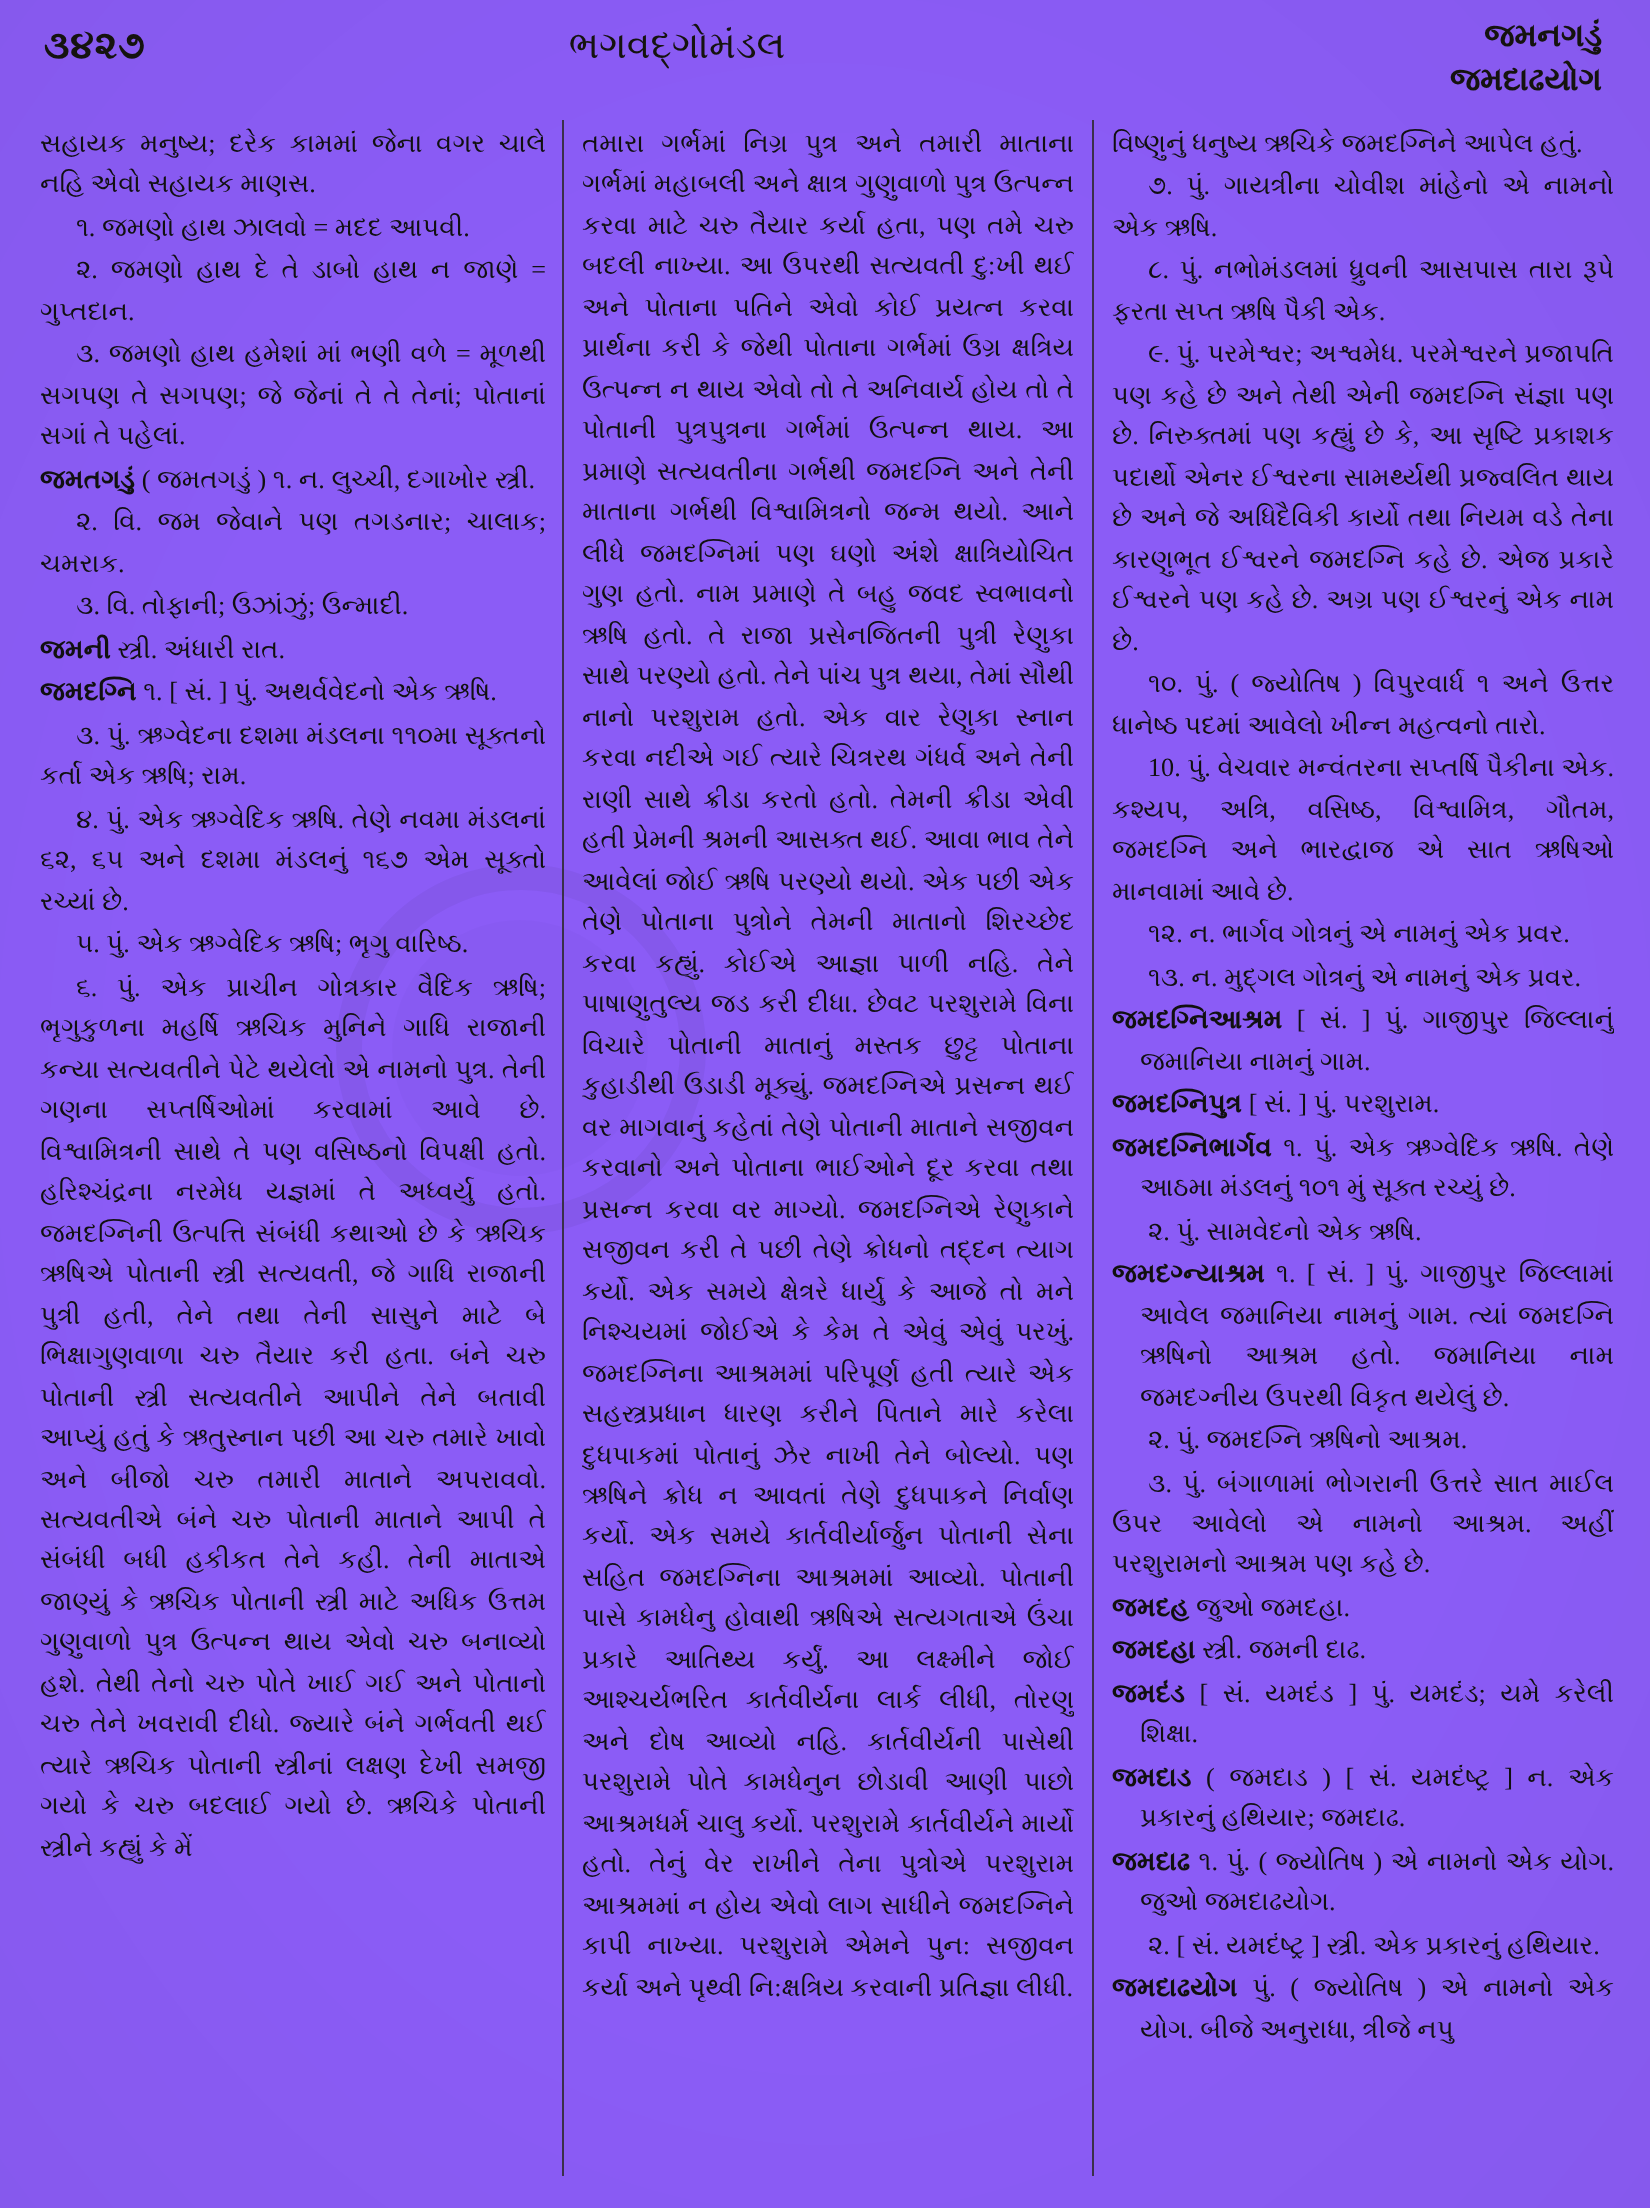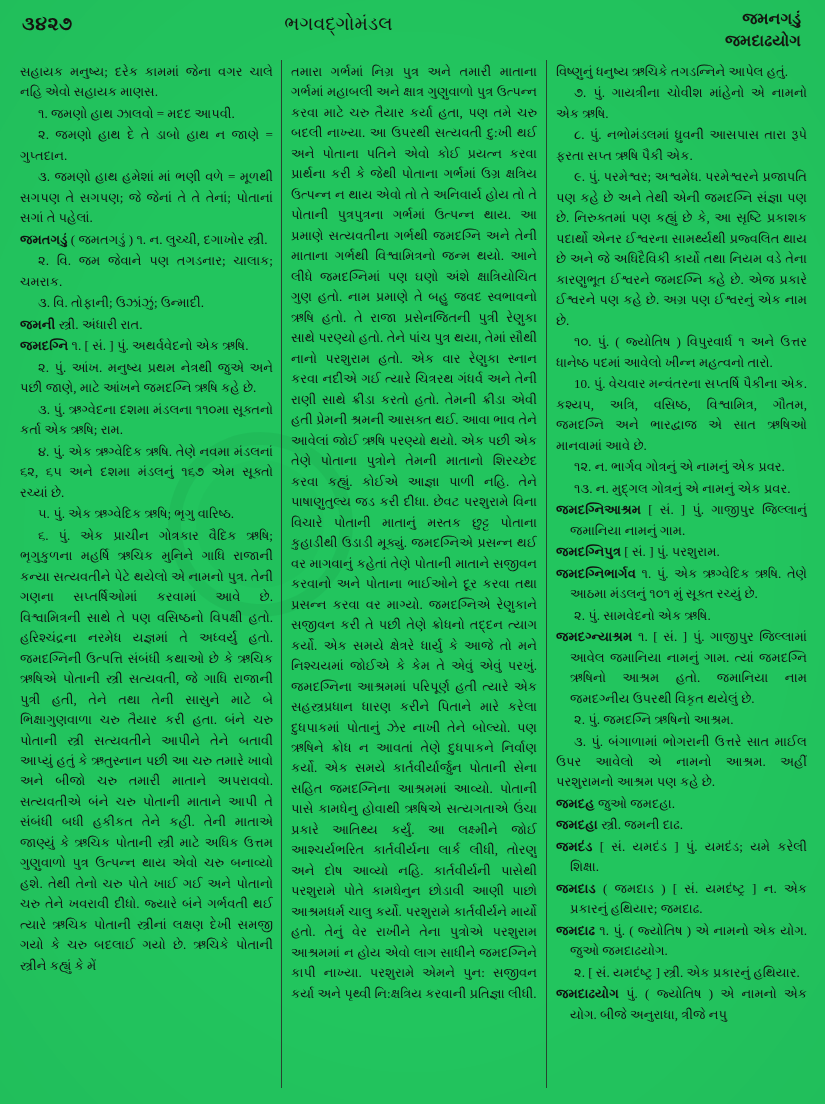--- a/index.html
+++ b/index.html
@@ -7,21 +7,21 @@
     padding: 0;
     background: #ffffff;
   }
   body {
     font-family: "Liberation Serif", "DejaVu Serif", serif;
   }
   #page {
     position: relative;
     width: 825px;
     height: 1104px;
-    background: #22c55e;
+    background: #8b5cf6;
     overflow: hidden;
     box-sizing: border-box;
   }
   
   #page::after {
     content: "";
     position: absolute;
     inset: 0;
     pointer-events: none;
     background:
@@ -170,31 +170,30 @@
     <div class="col col-1" id="col1">
         <p class="para">સહાયક મનુષ્ય; દરેક કામમાં જેના વગર ચાલે નહિ એવો સહાયક માણસ.</p>
         <p class="para indent">૧. જમણો હાથ ઝાલવો = મદદ આપવી.</p>
         <p class="para indent">૨. જમણો હાથ દે તે ડાબો હાથ ન જાણે = ગુપ્તદાન.</p>
         <p class="para indent">૩. જમણો હાથ હમેશાં માં ભણી વળે = મૂળથી સગપણ તે સગપણ; જે જેનાં તે તે તેનાં; પોતાનાં સગાં તે પહેલાં.</p>
         <p class="para hang"><span class="hw">જમતગડું</span><span> ( જમતગડું ) ૧. ન. લુચ્ચી, દગાખોર સ્ત્રી.</span></p>
         <p class="para indent">૨. વિ. જમ જેવાને પણ તગડનાર; ચાલાક; ચમરાક.</p>
         <p class="para indent">૩. વિ. તોફાની; ઉઝાંઝું; ઉન્માદી.</p>
         <p class="para hang"><span class="hw">જમની</span><span> સ્ત્રી. અંધારી રાત.</span></p>
         <p class="para hang"><span class="hw">જમદગ્નિ</span><span> ૧. [ સં. ] પું. અથર્વવેદનો એક ઋષિ.</span></p>
-        <p class="para indent">૨. પું. આંખ. મનુષ્ય પ્રથમ નેત્રથી જુએ અને પછી જાણે, માટે આંખને જમદગ્નિ ઋષિ કહે છે.</p>
         <p class="para indent">૩. પું. ઋગ્વેદના દશમા મંડલના ૧૧૦મા સૂક્તનો કર્તા એક ઋષિ; રામ.</p>
         <p class="para indent">૪. પું. એક ઋગ્વેદિક ઋષિ. તેણે નવમા મંડલનાં ૬૨, ૬૫ અને દશમા મંડલનું ૧૬૭ એમ સૂક્તો રચ્યાં છે.</p>
         <p class="para indent">૫. પું. એક ઋગ્વેદિક ઋષિ; ભૃગુ વારિષ્ઠ.</p>
         <p class="para indent">૬. પું. એક પ્રાચીન ગોત્રકાર વૈદિક ઋષિ; ભૃગુકુળના મહર્ષિ ઋચિક મુનિને ગાધિ રાજાની કન્યા સત્યવતીને પેટે થયેલો એ નામનો પુત્ર. તેની ગણના સપ્તર્ષિઓમાં કરવામાં આવે છે. વિશ્વામિત્રની સાથે તે પણ વસિષ્ઠનો વિપક્ષી હતો. હરિશ્ચંદ્રના નરમેધ યજ્ઞમાં તે અધ્વર્યુ હતો. જમદગ્નિની ઉત્પત્તિ સંબંધી કથાઓ છે કે ઋચિક ઋષિએ પોતાની સ્ત્રી સત્યવતી, જે ગાધિ રાજાની પુત્રી હતી, તેને તથા તેની સાસુને માટે બે ભિક્ષાગુણવાળા ચરુ તૈયાર કરી હતા. બંને ચરુ પોતાની સ્ત્રી સત્યવતીને આપીને તેને બતાવી આપ્યું હતું કે ઋતુસ્નાન પછી આ ચરુ તમારે ખાવો અને બીજો ચરુ તમારી માતાને અપરાવવો. સત્યવતીએ બંને ચરુ પોતાની માતાને આપી તે સંબંધી બધી હકીકત તેને કહી. તેની માતાએ જાણ્યું કે ઋચિક પોતાની સ્ત્રી માટે અધિક ઉત્તમ ગુણુવાળો પુત્ર ઉત્પન્ન થાય એવો ચરુ બનાવ્યો હશે. તેથી તેનો ચરુ પોતે ખાઈ ગઈ અને પોતાનો ચરુ તેને ખવરાવી દીધો. જ્યારે બંને ગર્ભવતી થઈ ત્યારે ઋચિક પોતાની સ્ત્રીનાં લક્ષણ દેખી સમજી ગયો કે ચરુ બદલાઈ ગયો છે. ઋચિકે પોતાની સ્ત્રીને કહ્યું કે મેં</p>
       </div>
     <div class="col col-2" id="col2">
         <p class="para">તમારા ગર્ભમાં નિગ્ર પુત્ર અને તમારી માતાના ગર્ભમાં મહાબલી અને ક્ષાત્ર ગુણુવાળો પુત્ર ઉત્પન્ન કરવા માટે ચરુ તૈયાર કર્યા હતા, પણ તમે ચરુ બદલી નાખ્યા. આ ઉપરથી સત્યવતી દુ:ખી થઈ અને પોતાના પતિને એવો કોઈ પ્રયત્ન કરવા પ્રાર્થના કરી કે જેથી પોતાના ગર્ભમાં ઉગ્ર ક્ષત્રિય ઉત્પન્ન ન થાય એવો તો તે અનિવાર્ય હોય તો તે પોતાની પુત્રપુત્રના ગર્ભમાં ઉત્પન્ન થાય. આ પ્રમાણે સત્યવતીના ગર્ભથી જમદગ્નિ અને તેની માતાના ગર્ભથી વિશ્વામિત્રનો જન્મ થયો. આને લીધે જમદગ્નિમાં પણ ઘણો અંશે ક્ષાત્રિયોચિત ગુણ હતો. નામ પ્રમાણે તે બહુ જવદ સ્વભાવનો ઋષિ હતો. તે રાજા પ્રસેનજિતની પુત્રી રેણુકા સાથે પરણ્યો હતો. તેને પાંચ પુત્ર થયા, તેમાં સૌથી નાનો પરશુરામ હતો. એક વાર રેણુકા સ્નાન કરવા નદીએ ગઈ ત્યારે ચિત્રરથ ગંધર્વ અને તેની રાણી સાથે ક્રીડા કરતો હતો. તેમની ક્રીડા એવી હતી પ્રેમની શ્રમની આસક્ત થઈ. આવા ભાવ તેને આવેલાં જોઈ ઋષિ પરણ્યો થયો. એક પછી એક તેણે પોતાના પુત્રોને તેમની માતાનો શિરચ્છેદ કરવા કહ્યું. કોઈએ આજ્ઞા પાળી નહિ. તેને પાષાણુતુલ્ય જડ કરી દીધા. છેવટ પરશુરામે વિના વિચારે પોતાની માતાનું મસ્તક છુટ્ટ પોતાના કુહાડીથી ઉડાડી મૂક્યું. જમદગ્નિએ પ્રસન્ન થઈ વર માગવાનું કહેતાં તેણે પોતાની માતાને સજીવન કરવાનો અને પોતાના ભાઈઓને દૂર કરવા તથા પ્રસન્ન કરવા વર માગ્યો. જમદગ્નિએ રેણુકાને સજીવન કરી તે પછી તેણે ક્રોધનો તદ્દન ત્યાગ કર્યો. એક સમયે ક્ષેત્રરે ધાર્યુ કે આજે તો મને નિશ્ચયમાં જોઈએ કે કેમ તે એવું એવું પરખું. જમદગ્નિના આશ્રમમાં પરિપૂર્ણ હતી ત્યારે એક સહસ્ત્રપ્રધાન ધારણ કરીને પિતાને મારે કરેલા દુધપાકમાં પોતાનું ઝેર નાખી તેને બોલ્યો. પણ ઋષિને ક્રોધ ન આવતાં તેણે દુધપાકને નિર્વાણ કર્યો. એક સમયે કાર્તવીર્યાર્જુન પોતાની સેના સહિત જમદગ્નિના આશ્રમમાં આવ્યો. પોતાની પાસે કામધેનુ હોવાથી ઋષિએ સત્યગતાએ ઉંચા પ્રકારે આતિથ્ય કર્યું. આ લક્ષ્મીને જોઈ આશ્ચર્યભરિત કાર્તવીર્યના લાર્ક લીધી, તોરણુ અને દોષ આવ્યો નહિ. કાર્તવીર્યની પાસેથી પરશુરામે પોતે કામધેનુન છોડાવી આણી પાછો આશ્રમધર્મ ચાલુ કર્યો. પરશુરામે કાર્તવીર્યને માર્યો હતો. તેનું વેર રાખીને તેના પુત્રોએ પરશુરામ આશ્રમમાં ન હોય એવો લાગ સાધીને જમદગ્નિને કાપી નાખ્યા. પરશુરામે એમને પુન: સજીવન કર્યા અને પૃથ્વી નિ:ક્ષત્રિય કરવાની પ્રતિજ્ઞા લીધી.</p>
       </div>
     <div class="col col-3" id="col3">
-        <p class="para">વિષ્ણુનું ધનુષ્ય ઋચિકે તગડન્નિને આપેલ હતું.</p>
+        <p class="para">વિષ્ણુનું ધનુષ્ય ઋચિકે જમદગ્નિને આપેલ હતું.</p>
         <p class="para indent">૭. પું. ગાયત્રીના ચોવીશ માંહેનો એ નામનો એક ઋષિ.</p>
         <p class="para indent">૮. પું. નભોમંડલમાં ધ્રુવની આસપાસ તારા રૂપે ફરતા સપ્ત ઋષિ પૈકી એક.</p>
         <p class="para indent">૯. પું. પરમેશ્વર; અશ્વમેધ. પરમેશ્વરને પ્રજાપતિ પણ કહે છે અને તેથી એની જમદગ્નિ સંજ્ઞા પણ છે. નિરુક્તમાં પણ કહ્યું છે કે, આ સૃષ્ટિ પ્રકાશક પદાર્થો એનર ઈશ્વરના સામર્થ્યથી પ્રજ્વલિત થાય છે અને જે અધિદૈવિકી કાર્યો તથા નિયમ વડે તેના કારણુભૂત ઈશ્વરને જમદગ્નિ કહે છે. એજ પ્રકારે ઈશ્વરને પણ કહે છે. અગ્ર પણ ઈશ્વરનું એક નામ છે.</p>
         <p class="para indent">૧૦. પું. ( જ્યોતિષ ) વિપુરવાર્ધ ૧ અને ઉત્તર ધાનેષ્ઠ પદમાં આવેલો ખીન્ન મહત્વનો તારો.</p>
         <p class="para indent">10. પું. વેચવાર મન્વંતરના સપ્તર્ષિ પૈકીના એક. કશ્યપ, અત્રિ, વસિષ્ઠ, વિશ્વામિત્ર, ગૌતમ, જમદગ્નિ અને ભારદ્વાજ એ સાત ઋષિઓ માનવામાં આવે છે.</p>
         <p class="para indent">૧૨. ન. ભાર્ગવ ગોત્રનું એ નામનું એક પ્રવર.</p>
         <p class="para indent">૧૩. ન. મુદ્ગલ ગોત્રનું એ નામનું એક પ્રવર.</p>
         <p class="para hang"><span class="hw">જમદગ્નિઆશ્રમ</span><span> [ સં. ] પું. ગાજીપુર જિલ્લાનું જમાનિયા નામનું ગામ.</span></p>
         <p class="para hang"><span class="hw">જમદગ્નિપુત્ર</span><span> [ સં. ] પું. પરશુરામ.</span></p>
         <p class="para hang"><span class="hw">જમદગ્નિભાર્ગવ</span><span> ૧. પું. એક ઋગ્વેદિક ઋષિ. તેણે આઠમા મંડલનું ૧૦૧ મું સૂક્ત રચ્યું છે.</span></p>

